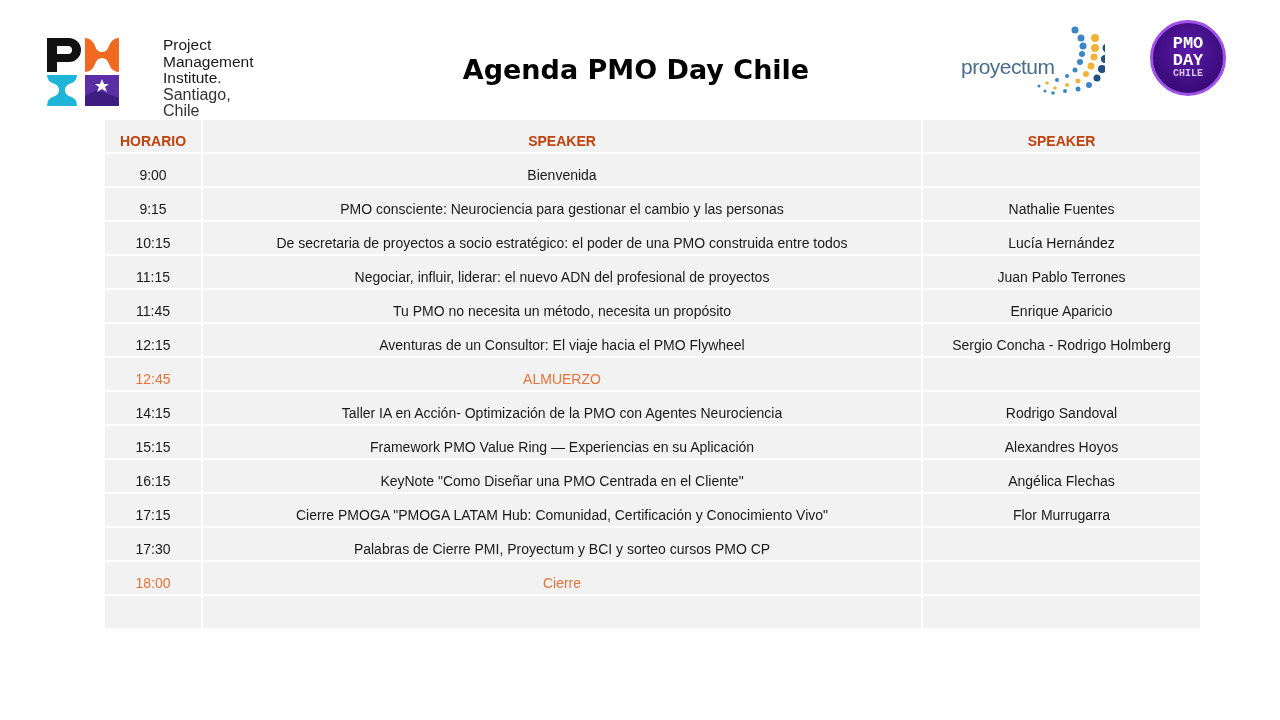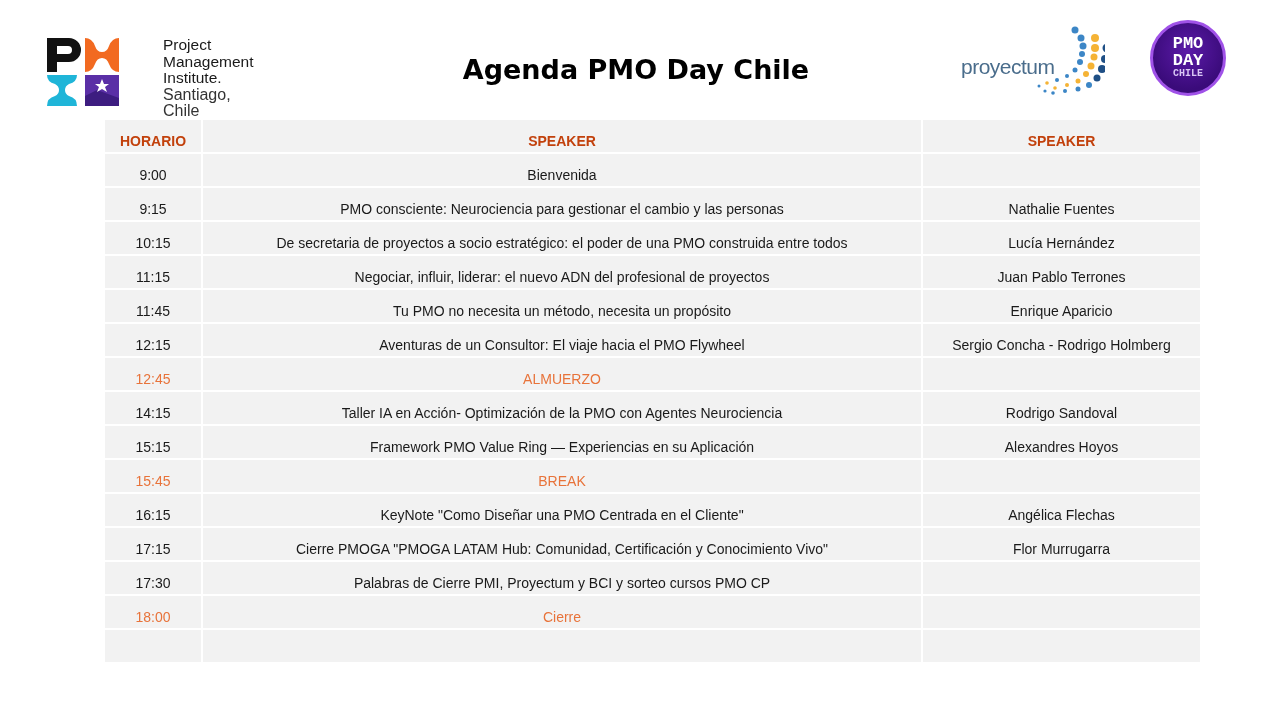--- a/index.html
+++ b/index.html
@@ -157,25 +157,20 @@
         <td>14:15</td>
         <td>Taller IA en Acción- Optimización de la PMO con Agentes Neurociencia</td>
         <td>Rodrigo Sandoval</td>
       </tr>
       <tr>
         <td>15:15</td>
         <td>Framework PMO Value Ring — Experiencias en su Aplicación</td>
         <td>Alexandres Hoyos</td>
       </tr>
       <tr>
-        <td class="alt">15:45</td>
-        <td class="alt">BREAK</td>
-        <td class="alt"></td>
-      </tr>
-      <tr>
         <td>16:15</td>
         <td>KeyNote "Como Diseñar una PMO Centrada en el Cliente"</td>
         <td>Angélica Flechas</td>
       </tr>
       <tr>
         <td>17:15</td>
         <td>Cierre PMOGA "PMOGA LATAM Hub: Comunidad, Certificación y Conocimiento Vivo"</td>
         <td>Flor Murrugarra</td>
       </tr>
       <tr>

